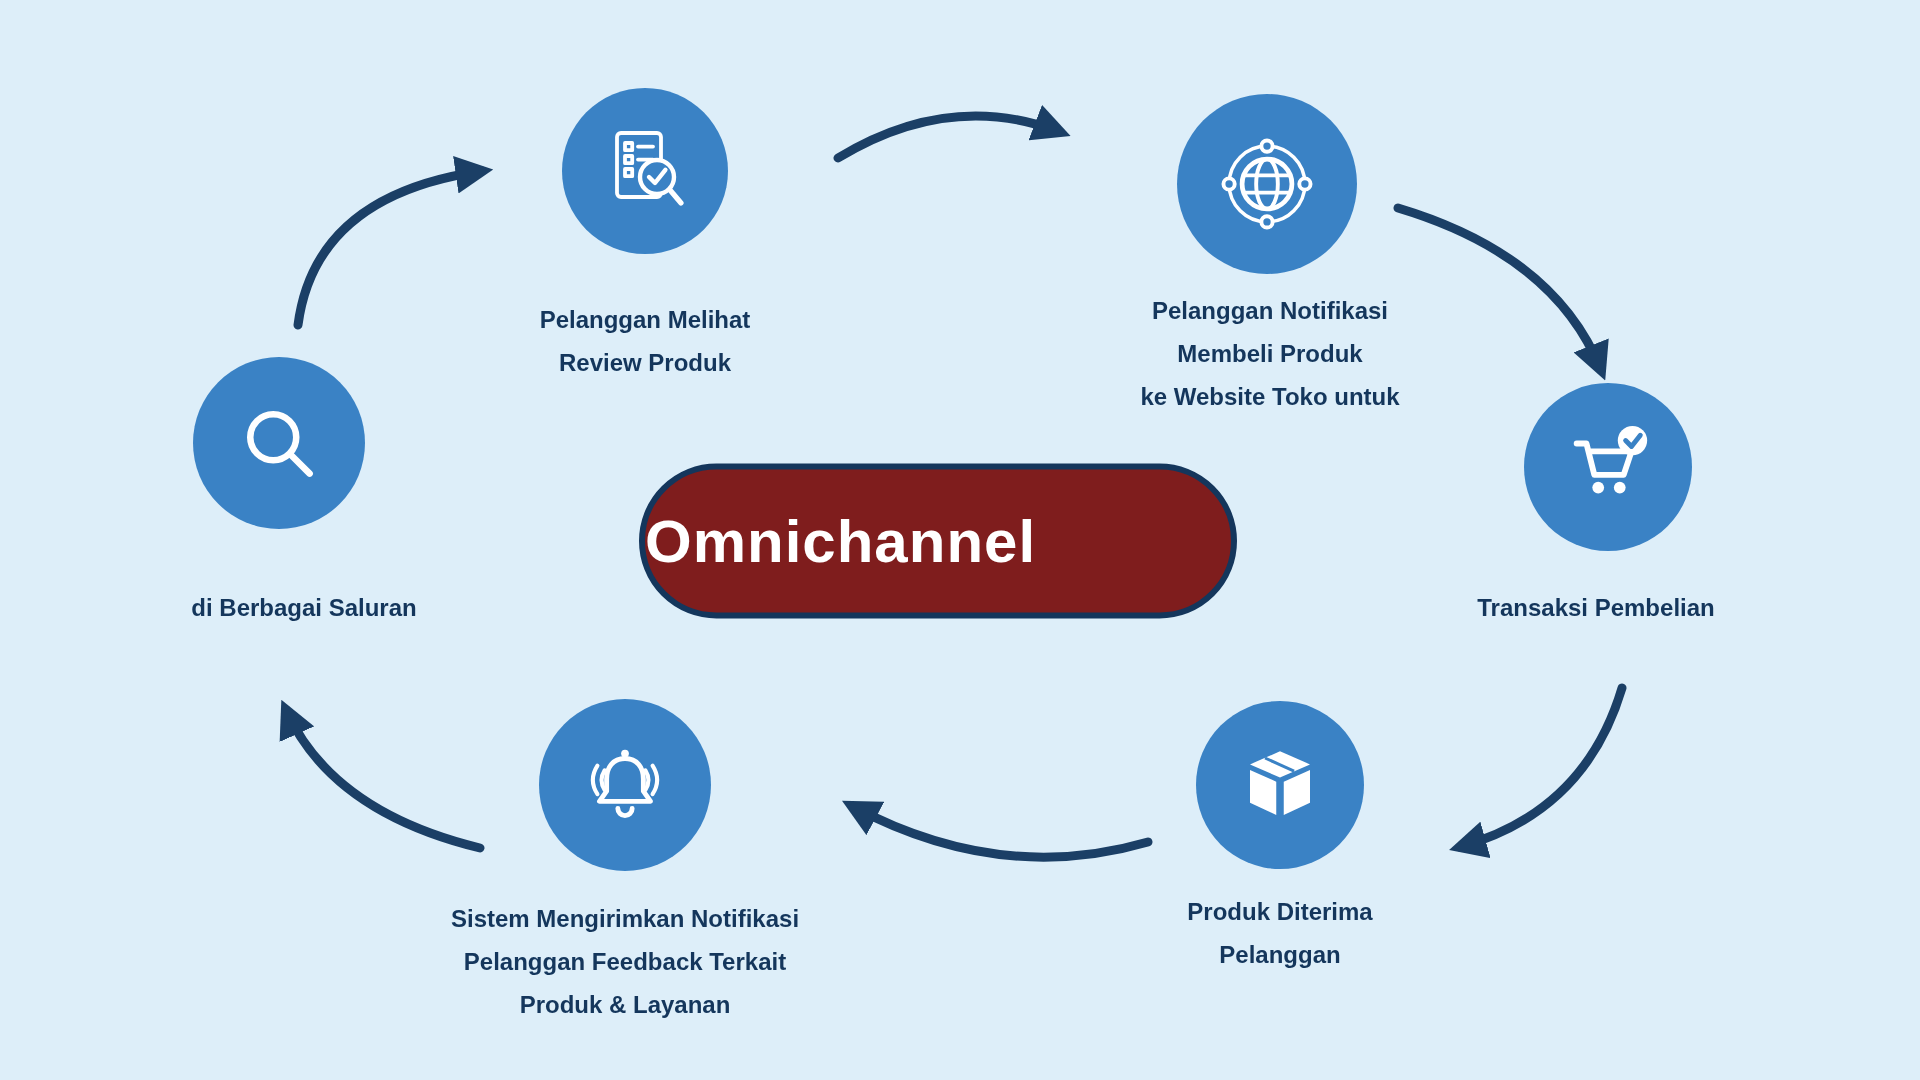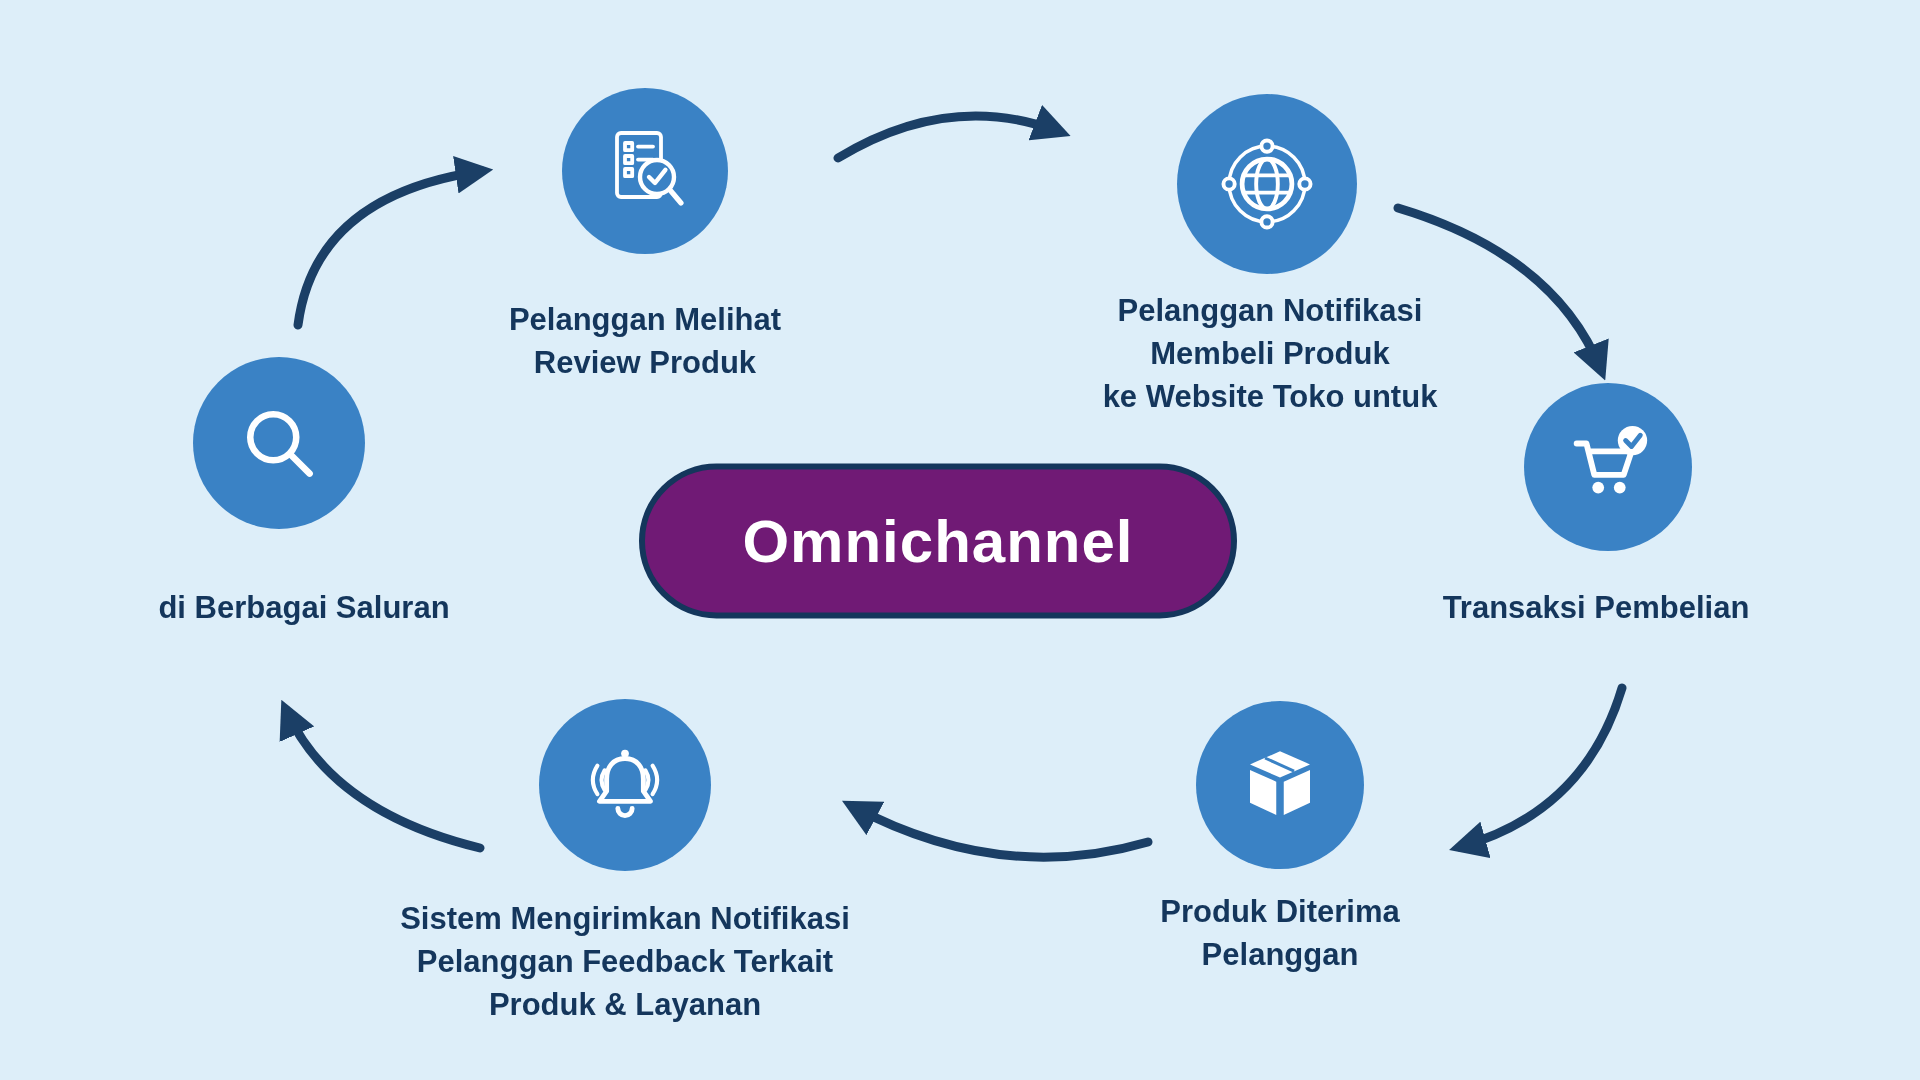--- a/index.html
+++ b/index.html
@@ -33,42 +33,42 @@
     align-items: center;
     justify-content: center;
   }
   .node svg {
     display: block;
   }
   .step-label {
     position: absolute;
     transform: translate(-50%, -50%);
     color: #14365c;
-    font-size: 31px;
+    font-size: 24px;
     line-height: 43px;
     font-weight: bold;
     text-align: center;
   }
   .step-label .ln {
     display: block;
     white-space: nowrap;
   }
   .center-pill {
     position: absolute;
     left: 938px;
     top: 541px;
     transform: translate(-50%, -50%);
     width: 586px;
     height: 143px;
-    background: #701a75;
+    background: #7f1d1d;
     border: 6px solid #14365c;
     border-radius: 78px;
     display: flex;
     align-items: center;
-    justify-content: center;
+    justify-content: flex-start;
   }
   .center-pill .pill-text {
     color: #ffffff;
     font-size: 60px;
     font-weight: bold;
     letter-spacing: 1px;
     white-space: nowrap;
   }
 </style>
 </head>

